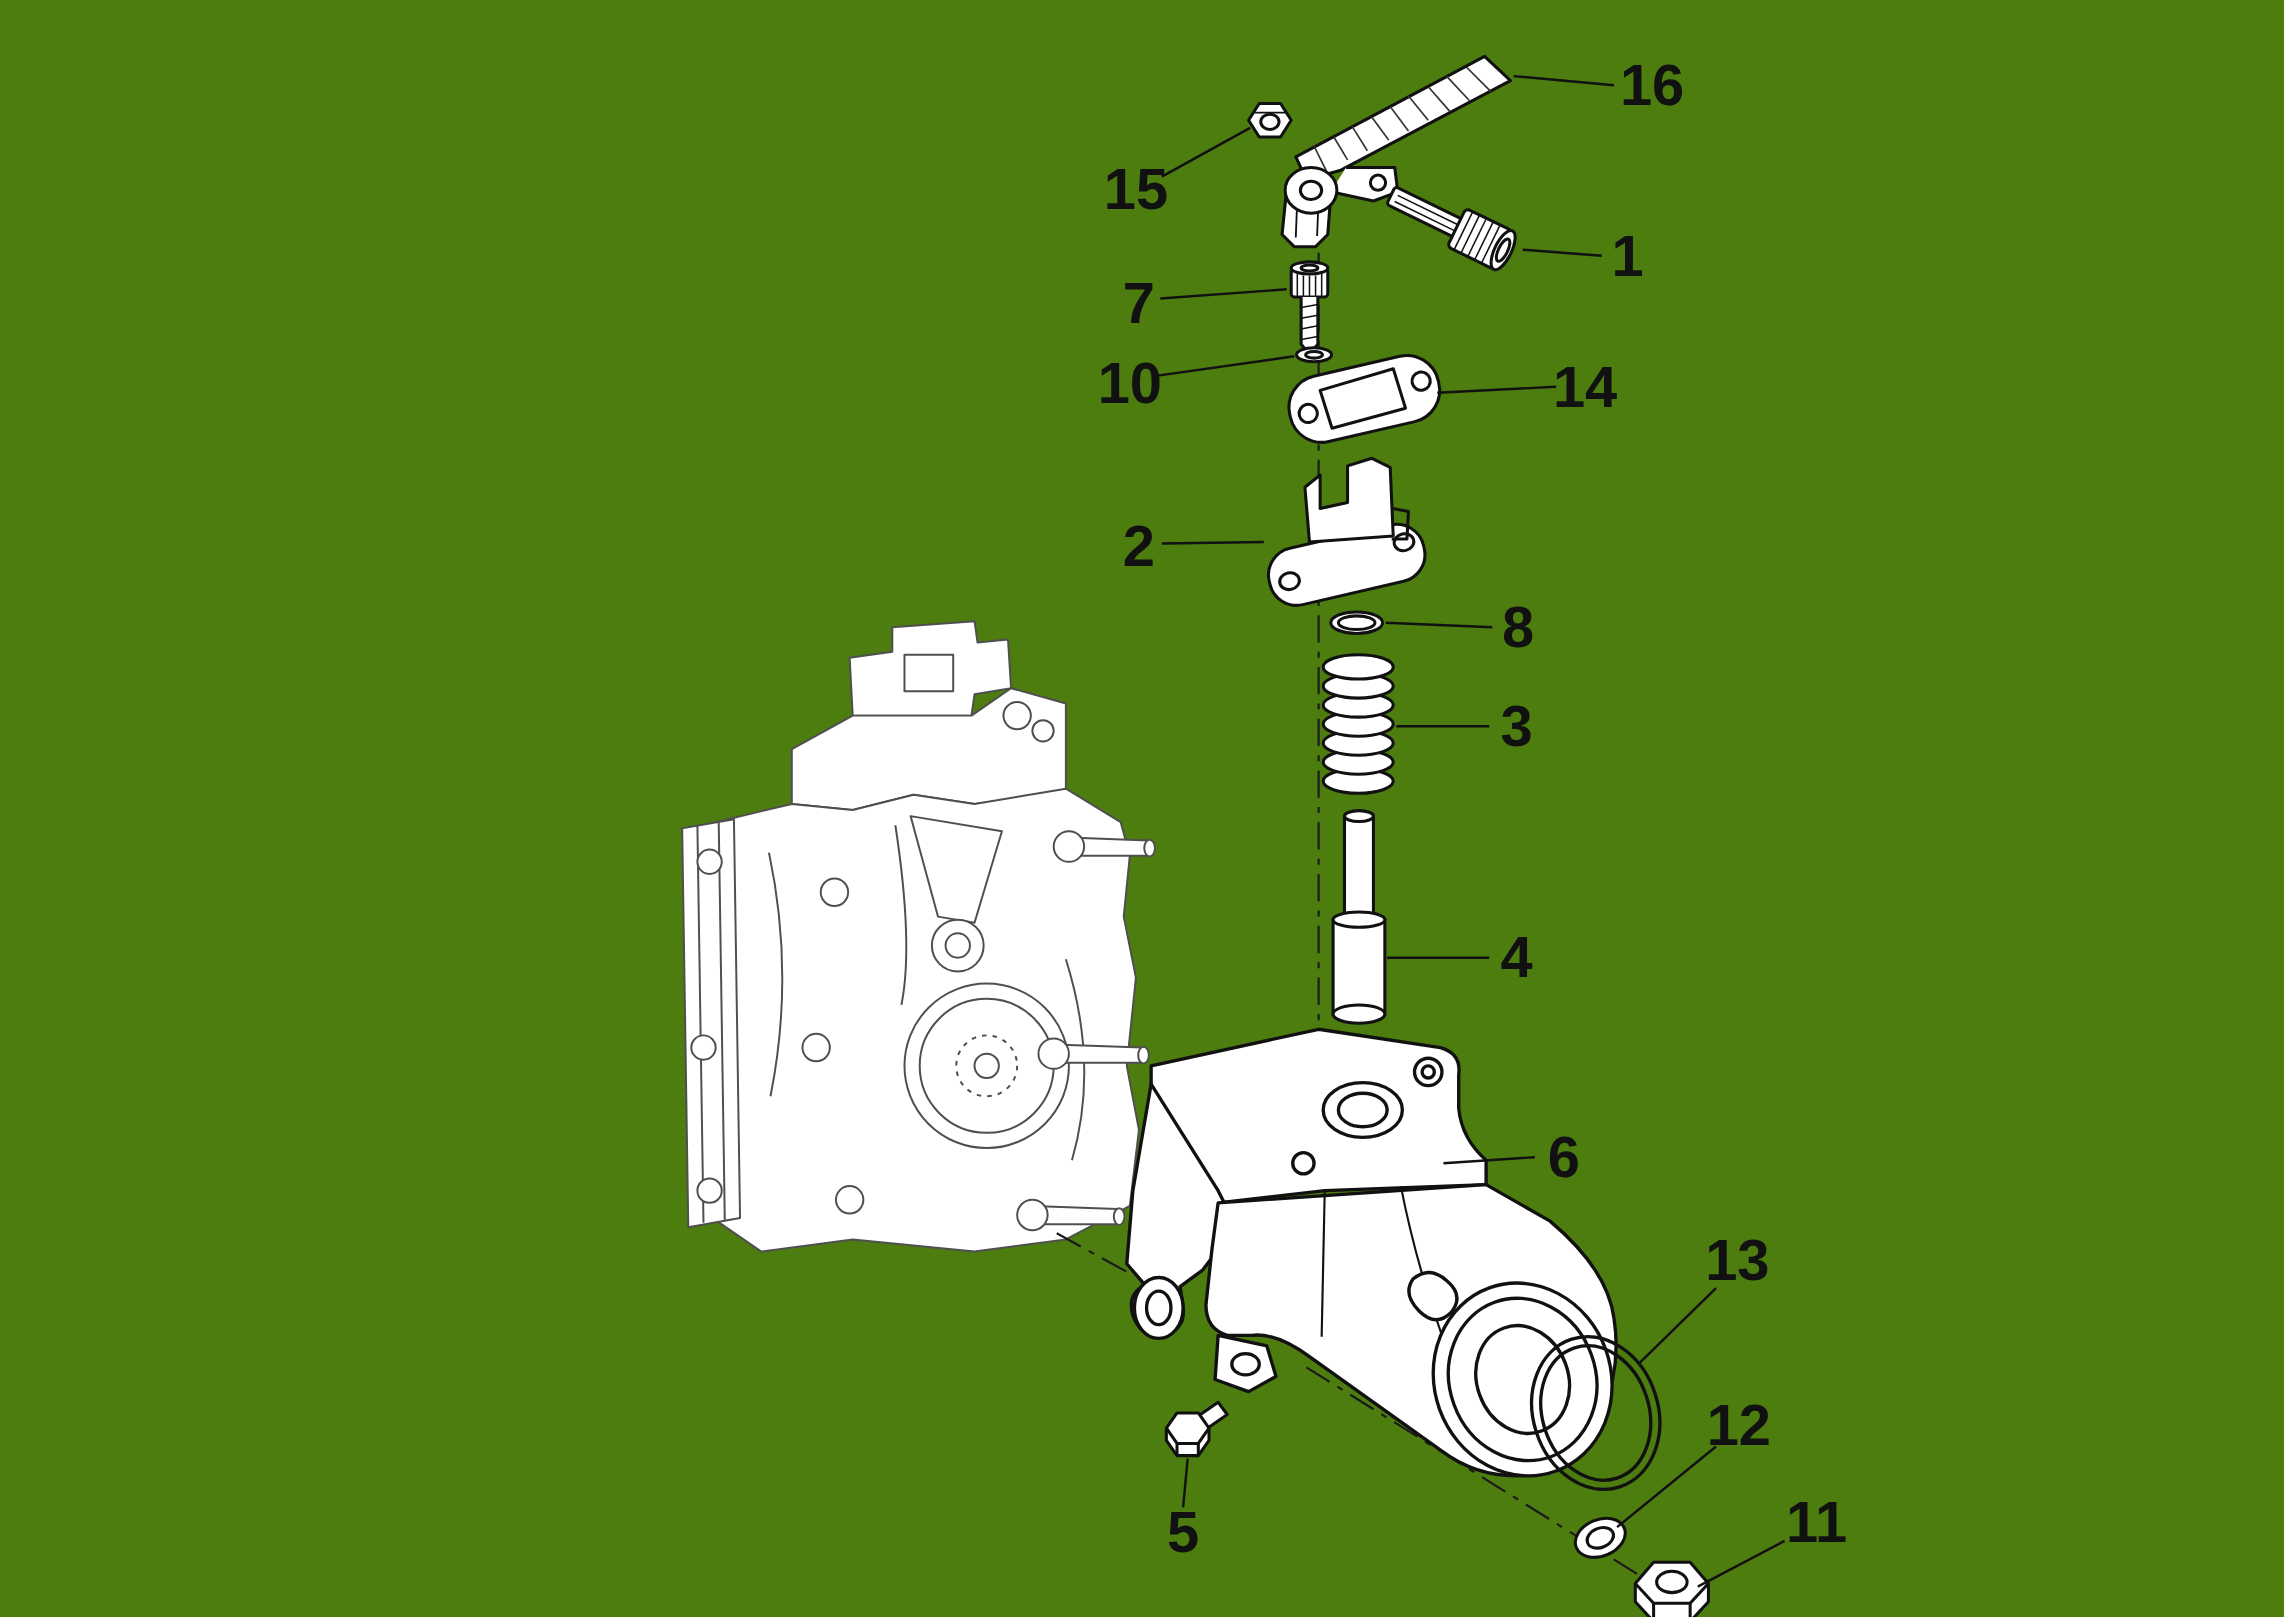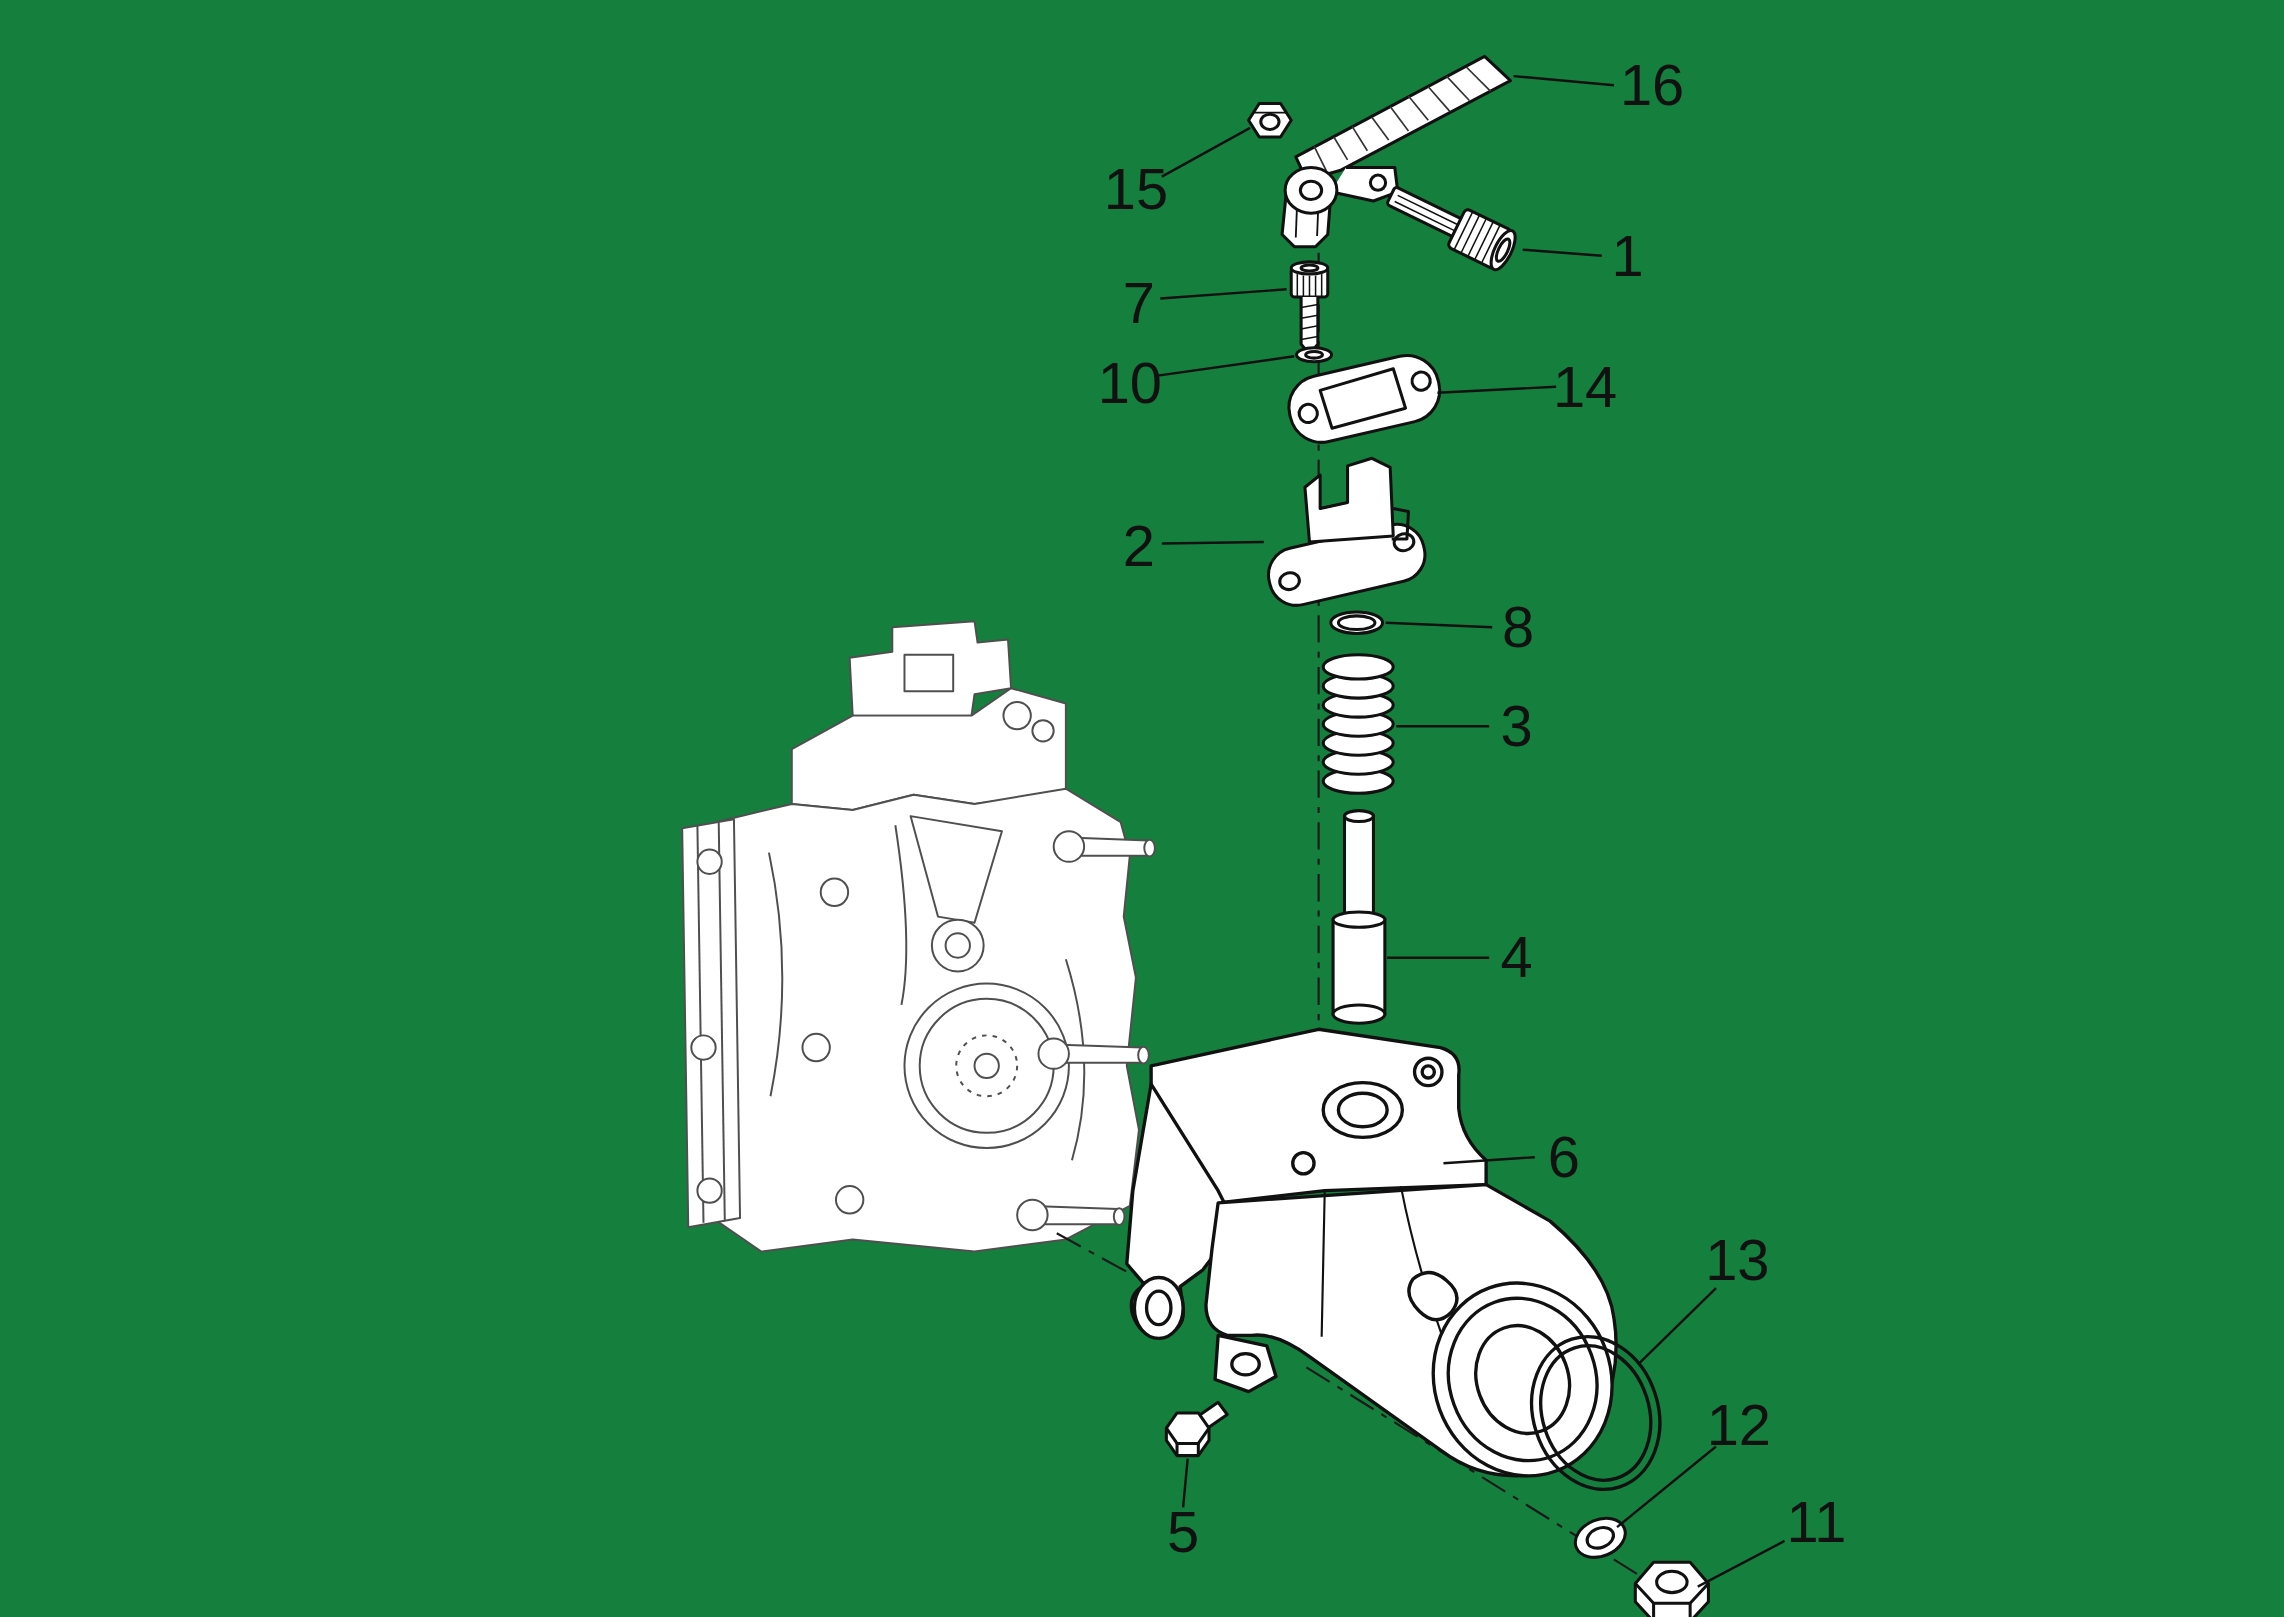--- a/index.html
+++ b/index.html
@@ -4,22 +4,23 @@
 <style>
   html, body {
     margin: 0;
     padding: 0;
     background: #ffffff;
   }
   .stage {
     position: relative;
     width: 2284px;
     height: 1617px;
-    background: #15803d;
+    background: #4d7c0f;
     font-family: "Liberation Sans", sans-serif;
+    font-weight: bold;
   }
   .stage svg {
     display: block;
     width: 100%;
     height: 100%;
   }
   text {
     font-family: "Liberation Sans", sans-serif;
   }
 </style>

